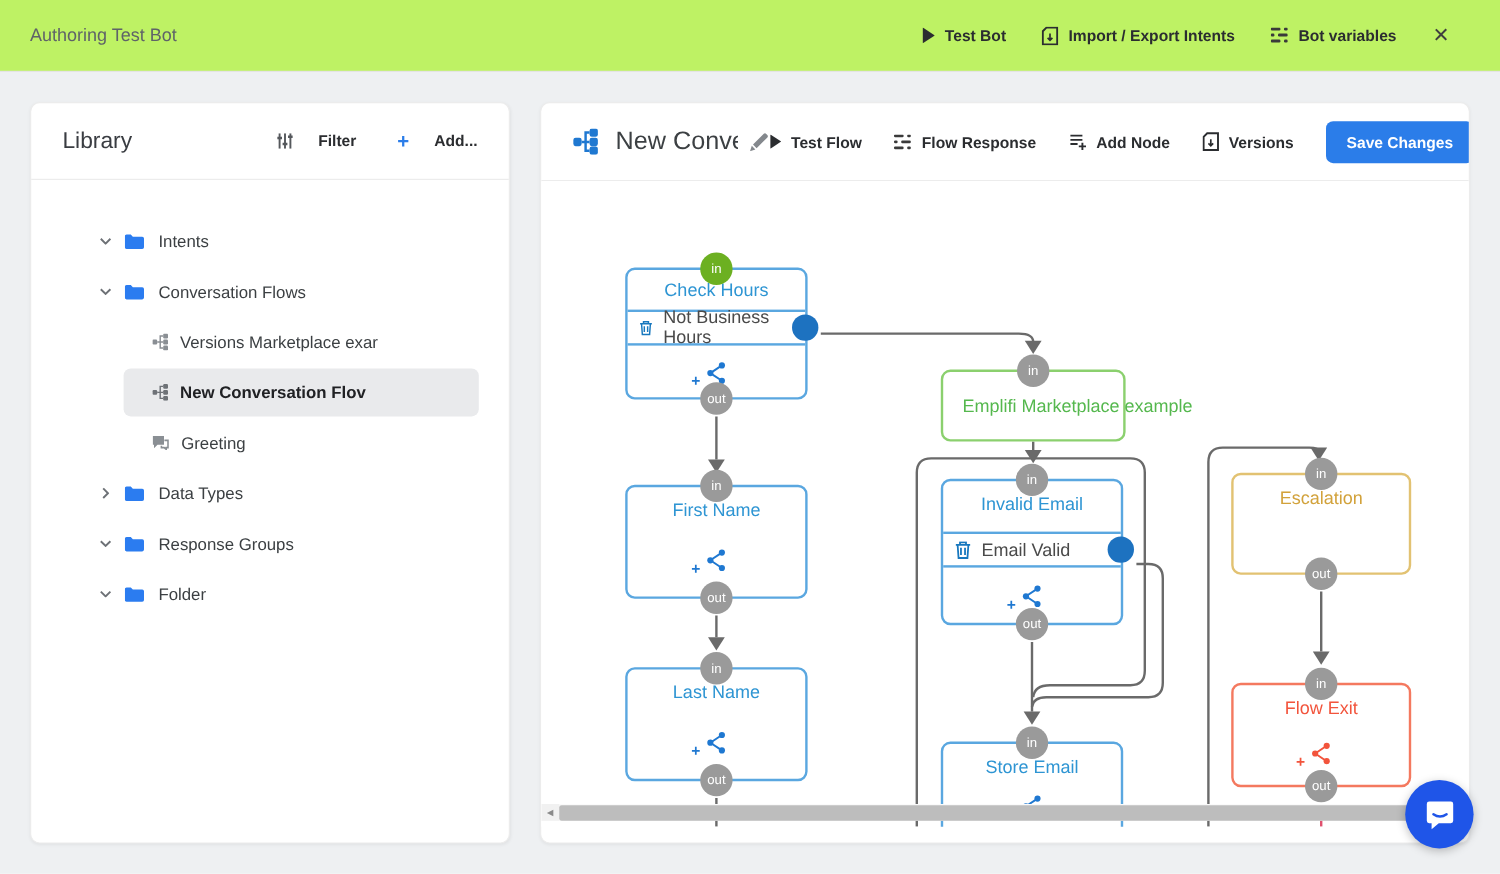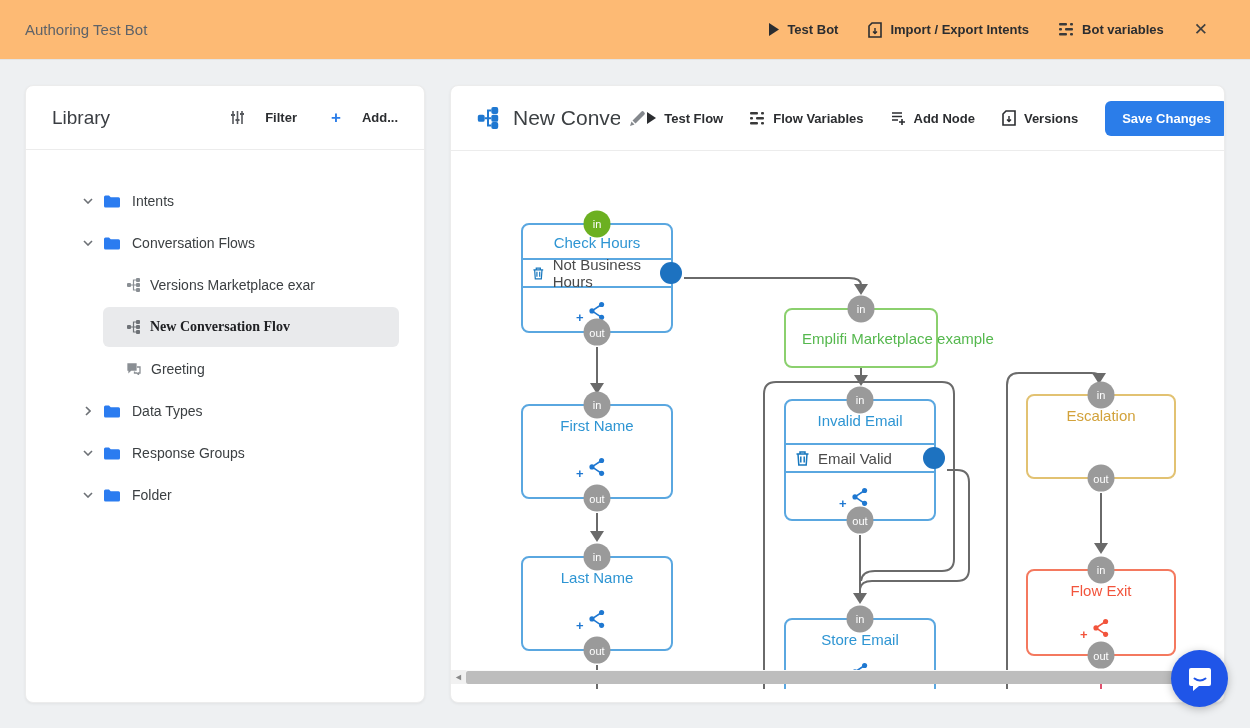--- a/index.html
+++ b/index.html
@@ -1,21 +1,21 @@
 <!DOCTYPE html>
 <html><head>
 <meta charset="utf-8">
 <style>
   * { margin:0; padding:0; box-sizing:border-box; }
   html,body { width:1250px; height:728px; overflow:hidden;
     font-family:"Liberation Sans", sans-serif; background:#eef0f2; }
 
   
   .topbar { position:absolute; left:0; top:0; width:1250px; height:60px;
-    background:#fdba74; border-bottom:1px solid #e4e4e4; display:flex; align-items:center; }
+    background:#bef264; border-bottom:1px solid #e4e4e4; display:flex; align-items:center; }
   .topbar .title { margin-left:25px; font-size:15px; color:#5f6368; }
   .topbar .actions { margin-left:auto; display:flex; align-items:center; gap:30px; padding-right:42px; }
   .tb-btn { display:flex; align-items:center; gap:8px; font-size:13px; font-weight:700;
     color:#2b2d30; cursor:pointer; white-space:nowrap; }
   .tb-btn svg { flex:0 0 auto; }
   .close-x { font-size:17px; color:#3f3f3f; cursor:pointer; font-weight:400; }
 
   
   .panel { position:absolute; background:#fff; border:1px solid #ececec;
     border-radius:8px; box-shadow:0 1px 3px rgba(0,0,0,.06); }
@@ -28,21 +28,21 @@
   .lib-actions { margin-left:auto; display:flex; align-items:center; gap:34px; }
   .lib-btn { display:flex; align-items:center; gap:21px; font-size:13px; font-weight:700; color:#2b2d30; cursor:pointer; }
   .plus-glyph { color:#2b7de9; font-size:17px; font-weight:700; line-height:1; }
   .tree { padding-top:30px; }
   .trow { height:42px; display:flex; align-items:center; font-size:14px; color:#3c4043; cursor:pointer; position:relative;margin-left:12px; }
   .trow .chev { width:14px; display:flex; justify-content:center; margin-left:43px; color:#6d7176; }
   .trow .ficon { margin-left:9px; display:flex; }
   .trow .lbl { margin-left:12px; white-space:nowrap; overflow:hidden; max-width:270px; }
   .trow.child { padding-left:80px; }
   .trow.child .lbl { margin-left:10px; }
-  .trow.sel { font-weight:700; color:#202124;font-family:Liberation Serif, serif; }
+  .trow.sel { font-weight:700; color:#202124; }
   .trow.sel .selbg { position:absolute; left:65px; right:25px; top:1px; bottom:1px;
     background:#e9eaec; border-radius:6px; z-index:0; }
   .trow > * { position:relative; z-index:1; }
 
   
   .flow-head { height:65px; border-bottom:1px solid #ececec; display:flex; align-items:center; padding:0 0 0 26px; position:relative; }
   .flow-ico { display:flex; margin-right:14px; }
   .flow-title { font-size:21px; color:#3c4043; max-width:128px; white-space:nowrap; overflow:hidden; }
   .pencil { margin-left:10px; display:flex; cursor:pointer; }
   .flow-actions { margin-left:auto; display:flex; align-items:center; gap:27px; padding-right:0; }
@@ -285,21 +285,21 @@
       </div>
       <div class="tb-btn">
         <svg width="15" height="13" viewBox="0 0 15 13" fill="#3a3a3a">
           <rect x="0" y="0" width="8" height="2.4" rx="1"></rect>
             <rect x="11" y="0" width="3" height="2.4" rx="1"></rect>
           <rect x="0" y="5" width="3" height="2.4" rx="1"></rect>
             <rect x="6" y="5" width="8" height="2.4" rx="1"></rect>
           <rect x="0" y="10" width="8" height="2.4" rx="1"></rect>
             <rect x="11" y="10" width="3" height="2.4" rx="1"></rect>
           </svg>
-        <span>Flow Variables</span>
+        <span>Flow Response</span>
       </div>
       <div class="tb-btn">
         <svg width="15" height="15" viewBox="0 0 15 15" fill="none" stroke="#2b2d30" stroke-width="1.5">
           <path d="M1 2 H11 M1 5.5 H11 M1 9 H7"></path>
             <path d="M11 8 V14 M8 11 H14" stroke-width="1.6"></path>
           </svg>
         <span>Add Node</span>
       </div>
       <div class="tb-btn">
         <svg width="14" height="16" viewBox="0 0 14 16" fill="none" stroke="#2b2d30" stroke-width="1.6">

